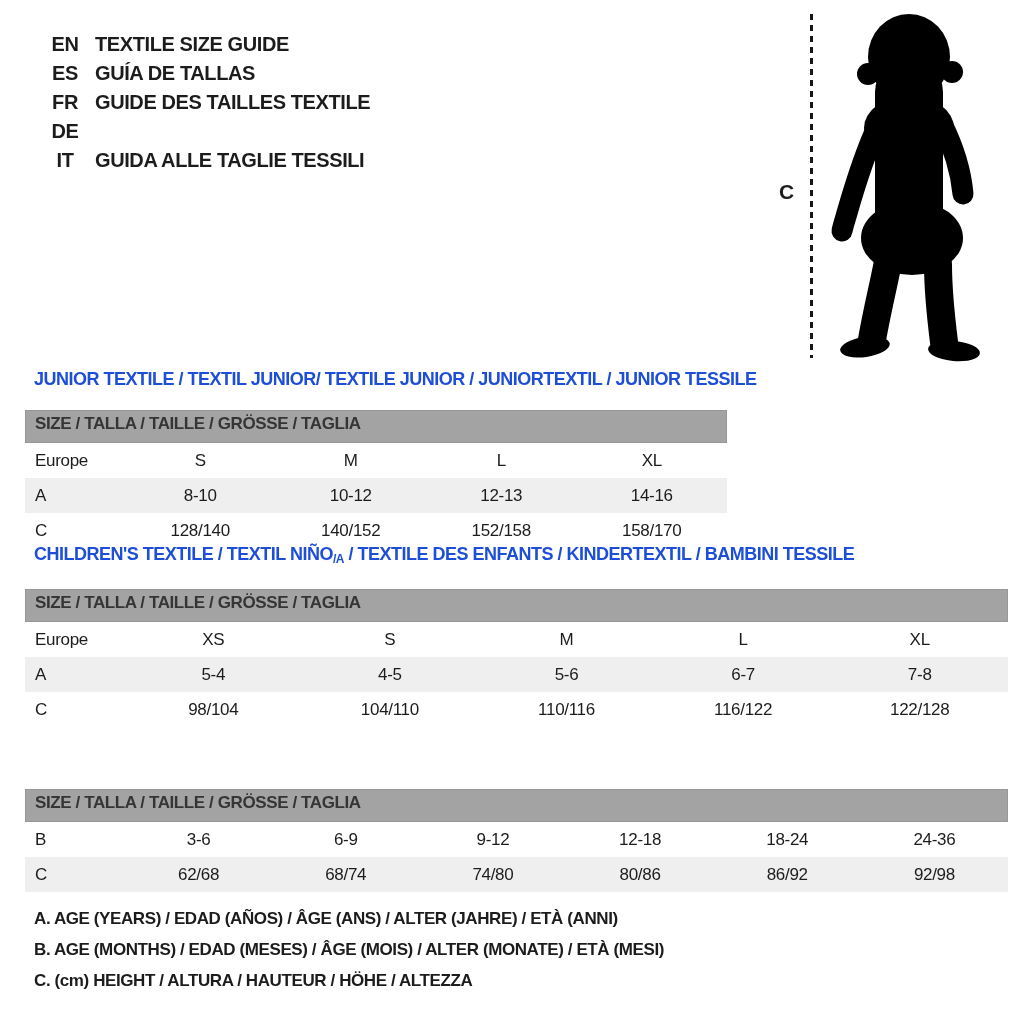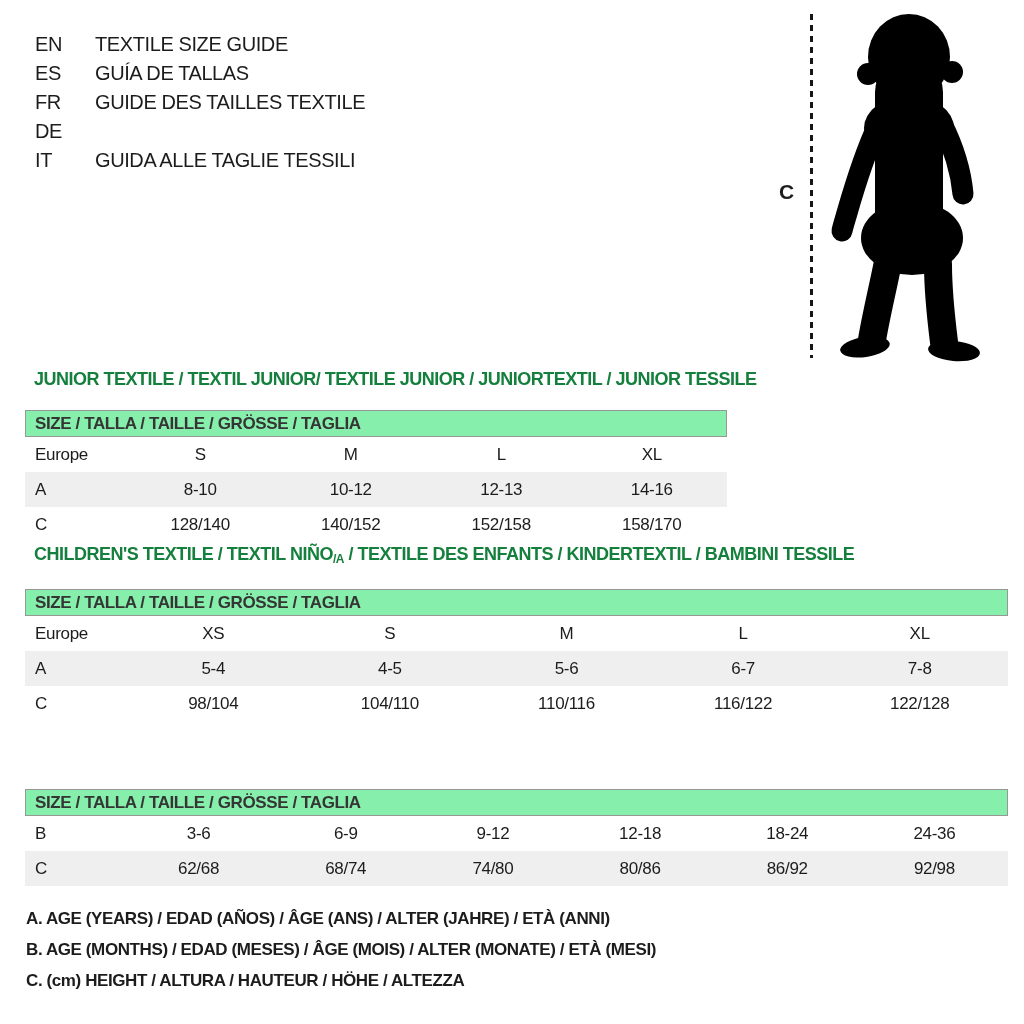--- a/index.html
+++ b/index.html
@@ -2,53 +2,53 @@
 <html><head>
 <meta charset="utf-8">
 <style>
   html,body{margin:0;padding:0;background:#ffffff;}
   .canvas{
     position:relative;width:1024px;height:1024px;background:#ffffff;overflow:hidden;
     font-family:"Liberation Sans", sans-serif;color:#1c1c1c;
   }
   
   .lang-list{position:absolute;left:35px;top:30px;}
-  .lang-row{display:flex;font-weight:normal;font-size:20px;line-height:29px;letter-spacing:-0.4px;}
+  .lang-row{display:flex;font-weight:bold;font-size:20px;line-height:29px;letter-spacing:-0.4px;text-align:center;}
   .lang-code{width:60px;}
   
   .height-line{
     position:absolute;left:810px;top:14px;width:3px;height:344px;
     background:repeating-linear-gradient(to bottom,#161616 0px,#161616 6px,transparent 6px,transparent 11px);
   }
   .height-label{position:absolute;left:779px;top:180px;font-weight:bold;font-size:21px;}
   .silhouette{position:absolute;left:822px;top:10px;}
   
-  .section-heading{position:absolute;left:34px;font-weight:bold;font-size:18px;letter-spacing:-0.5px;color:#15803d;white-space:nowrap;}
+  .section-heading{position:absolute;left:34px;font-weight:bold;font-size:18px;letter-spacing:-0.5px;color:#1d4ed8;white-space:nowrap;}
   .heading-1{top:369px;}
   .heading-2{top:544px;}
   .heading-3{top:721px;line-height:30px;}
   .sub{font-size:12px;position:relative;top:3px;}
   
   .size-table{position:absolute;left:25px;}
   .t1{top:410px;width:702px;}
   .t2{top:589px;width:983px;}
   .t3{top:789px;width:983px;}
   .bar{
-    height:27px;background:#86efac;border:1px solid #979797;box-sizing:border-box;
+    height:33px;background:#a3a3a3;border:1px solid #979797;box-sizing:border-box;
     font-weight:bold;font-size:17px;line-height:25px;padding-left:9px;color:#353535;letter-spacing:-0.4px;
   }
   .row{display:grid;height:35px;align-items:center;font-size:17px;letter-spacing:-0.3px;}
   .t1 .row{grid-template-columns:100px repeat(4,1fr);}
   .t2 .row{grid-template-columns:100px repeat(5,1fr);}
   .t3 .row{grid-template-columns:100px repeat(6,1fr);}
   .row .lbl{padding-left:10px;text-align:left;}
   .row .val{text-align:center;}
   .row.shaded{background:#efefef;}
   
-  .footnotes{position:absolute;left:26px;top:903px;font-weight:bold;font-size:17px;line-height:31px;letter-spacing:-0.4px;}
+  .footnotes{position:absolute;left:34px;top:903px;font-weight:bold;font-size:17px;line-height:31px;letter-spacing:-0.4px;}
 </style>
 </head>
 <body>
 
 <div class="canvas">
 
   <div class="lang-list">
     <div class="lang-row">
       <span class="lang-code">EN</span>
       <span class="lang-label">TEXTILE SIZE GUIDE</span>

